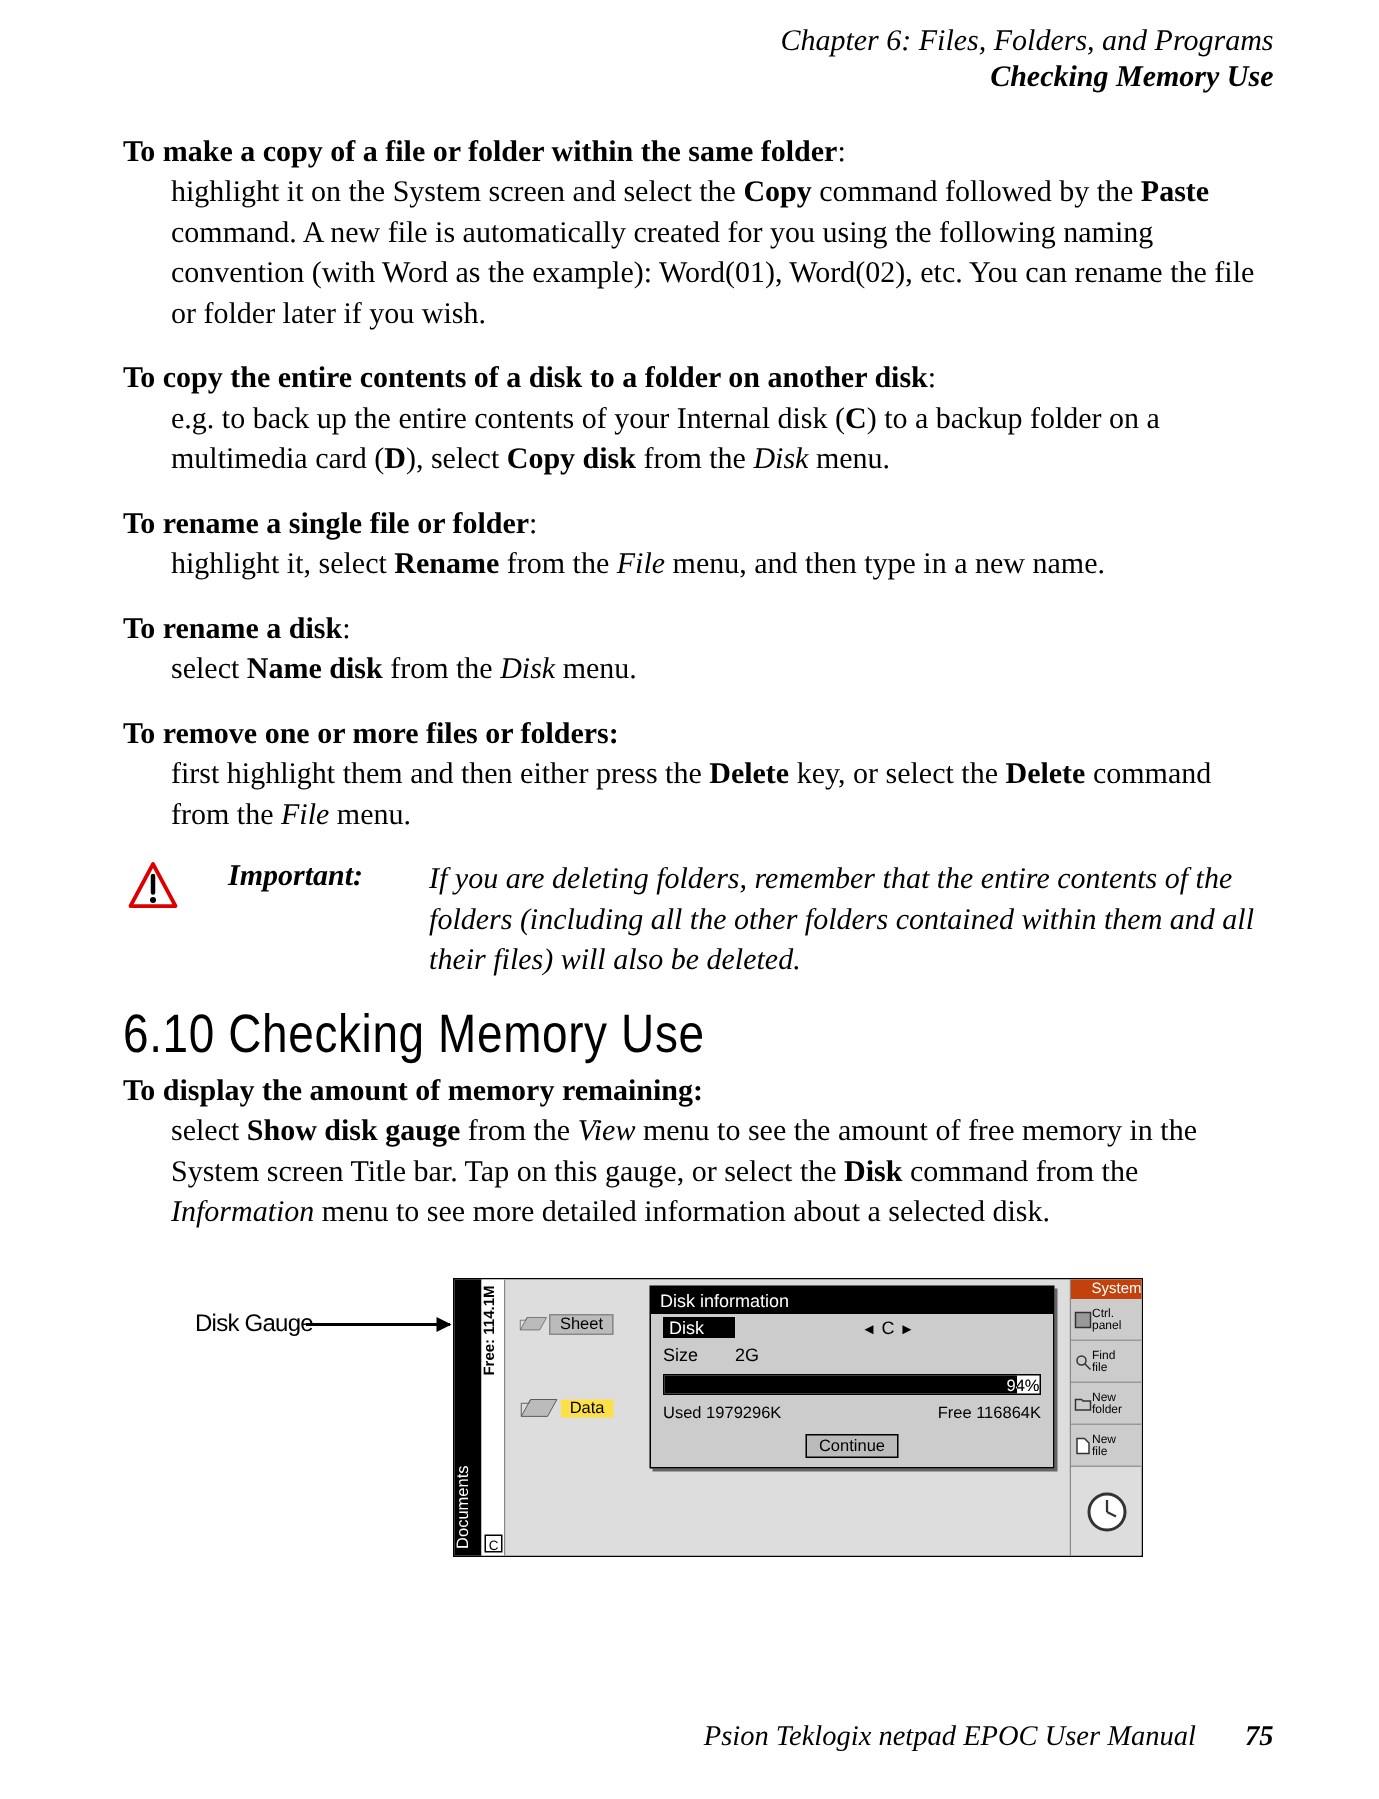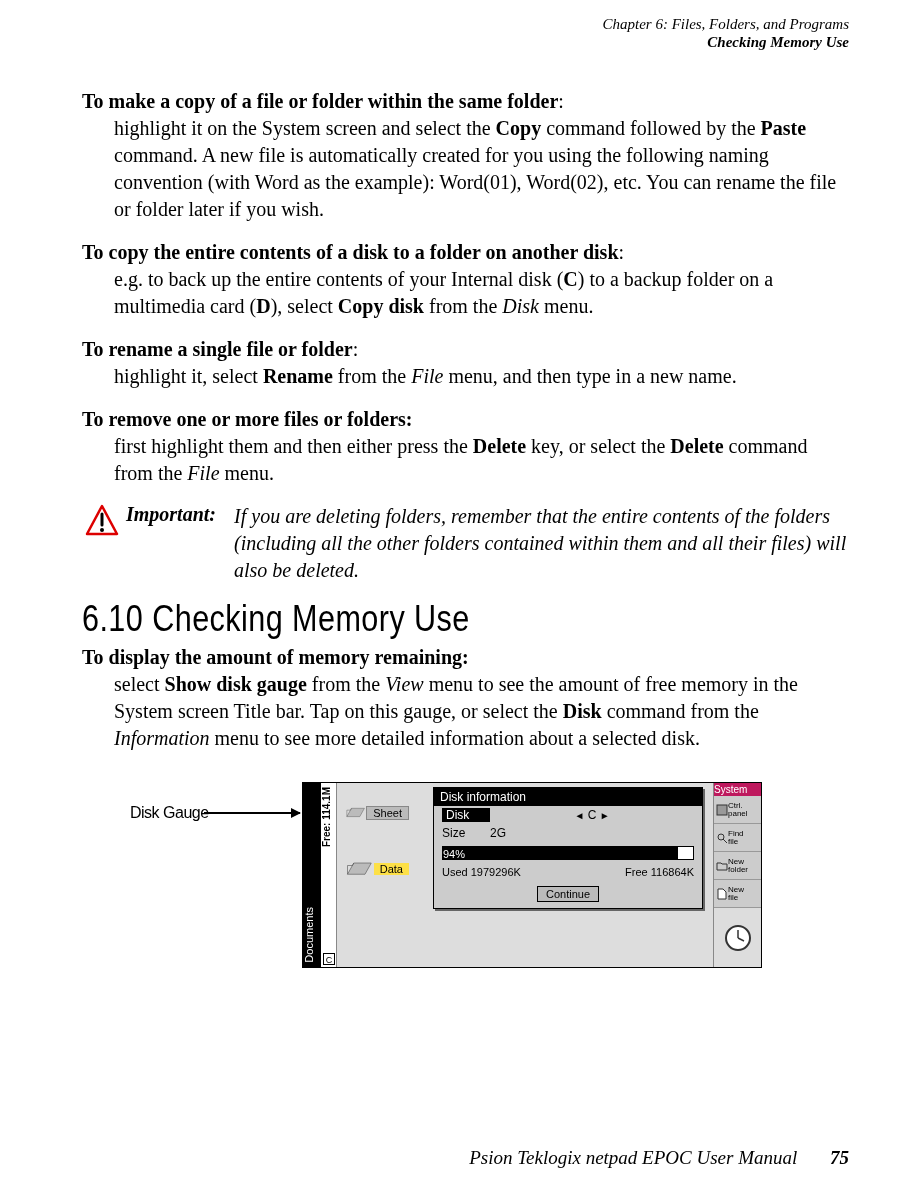--- a/index.html
+++ b/index.html
@@ -10,21 +10,21 @@
       font-family: "Times New Roman", Times, serif;
       color: #000;
       position: relative;
     }
     .header {
       position: absolute;
       top: 15px;
       right: 70px;
       text-align: right;
       font-style: italic;
-      font-size: 15px;
+      font-size: 20px;
       line-height: 1.2;
     }
     .header .line2 { font-weight: bold; }
     .content {
       position: absolute;
       top: 88px;
       left: 82px;
       right: 70px;
     }
     .para {
@@ -35,21 +35,21 @@
     .lead { font-weight: bold; }
     .body-text {
       display: block;
       margin-left: 32px;
       font-weight: normal;
     }
     .b { font-weight: bold; font-style: normal; }
     .i { font-style: italic; }
     .important-row {
       display: flex;
-      gap: 4px;
+      gap: 30px;
       margin-top: 10px;
       margin-bottom: 8px;
     }
     .warn-icon {
       flex: 0 0 40px;
       display: flex;
       align-items: flex-start;
       justify-content: center;
     }
     .important-label {
@@ -238,21 +238,21 @@
     }
     .dialog .bar .fill {
       position: absolute;
       left: 0; top: 0; bottom: 0;
       width: 62%;
       background: #000;
     }
     .dialog .bar .pct {
       position: absolute;
       left: 0; right: 0;
-      text-align: left;
+      text-align: right;
       color: #fff;
       font-size: 11px;
       line-height: 14px;
       z-index: 2;
       mix-blend-mode: difference;
     }
     .dialog .uf {
       display: flex;
       justify-content: space-between;
       padding: 2px 8px 6px;
@@ -270,25 +270,25 @@
       font-size: 11px;
     }
     .rbar {
       width: 48px;
       background: #ddd;
       border-left: 1px solid #888;
       display: flex;
       flex-direction: column;
     }
     .rbar .sysh {
-      background: #be185d;
+      background: #c2410c;
       color: #fff;
       font-family: Arial, sans-serif;
       font-size: 10px;
-      text-align: left;
+      text-align: right;
       padding: 1px 0;
     }
     .rbtn {
       flex: 0 0 28px;
       border-bottom: 1px solid #999;
       background: #ccc;
       font-family: Arial, sans-serif;
       font-size: 8px;
       line-height: 1;
       display: flex;
@@ -337,20 +337,26 @@
     </span>
   </div>
 
   <div class="para">
     <span class="lead">To rename a single file or folder</span>:
     <span class="body-text">
       <span>highlight it, select </span><span class="b">Rename</span><span> from the </span><span class="i">File</span><span> menu, and then type in a new name.</span>
     </span>
   </div>
 
+  <div class="para">
+    <span class="lead">To rename a disk</span>:
+    <span class="body-text">
+      <span>select </span><span class="b">Name disk</span><span> from the </span><span class="i">Disk</span><span> menu.</span>
+    </span>
+  </div>
 
   <div class="para">
     <span class="lead">To remove one or more files or folders:</span>
     <span class="body-text">
       <span>first highlight them and then either press the </span><span class="b">Delete</span><span> key, or select the </span><span class="b">Delete</span><span> command from the </span><span class="i">File</span><span> menu.</span>
     </span>
   </div>
 
   <div class="important-row">
     <div class="warn-icon">

